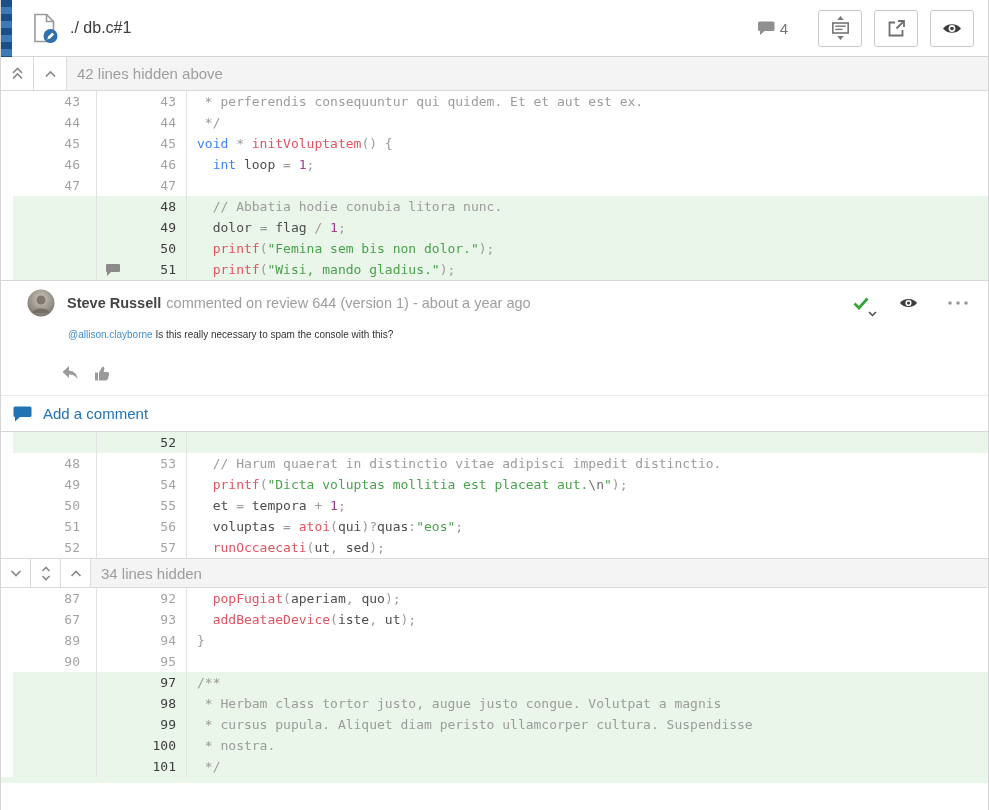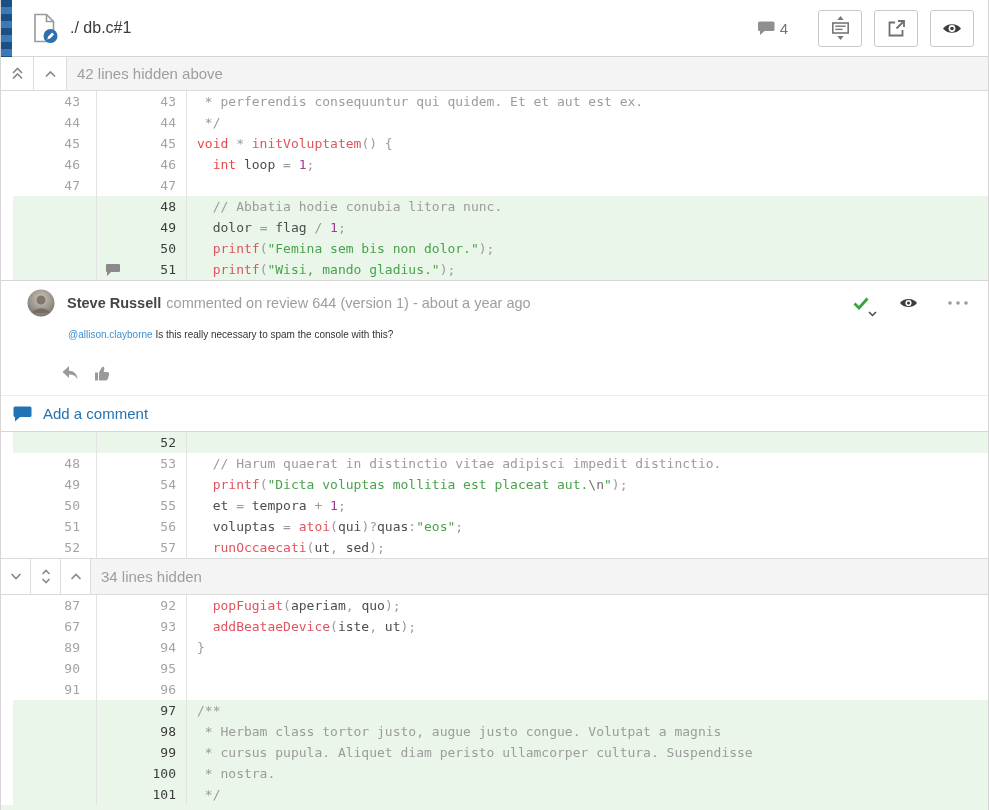--- a/index.html
+++ b/index.html
@@ -16,36 +16,36 @@
   .file-ic { margin-left:30px; flex:0 0 auto; }
   .hdr-title { margin-left:12px; font-size:16px; color:#3b3b3b; }
   .hdr-right { margin-left:auto; display:flex; align-items:center; margin-right:14px; }
   .cmt-count { display:flex; align-items:center; cursor:pointer; margin-right:18px; }
   .cmt-count span { font-size:15px; color:#757575; margin-left:5px; }
   .hbtn { width:44px; height:37px; border:1px solid #c9c9c9; border-radius:3px; background:#fff;
     display:flex; align-items:center; justify-content:center; margin-left:12px; cursor:pointer; }
   
   .bar { display:flex; align-items:stretch; background:#f4f4f4; border-bottom:1px solid #dadada; }
   .bar1 { height:34px; }
-  .bar2 { height:37px; border-top:1px solid #dadada; }
+  .bar2 { height:30px; border-top:1px solid #dadada; }
   .bar-btn { background:#fff; border-right:1px solid #dcdcdc; display:flex; align-items:center; justify-content:center; cursor:pointer; }
   .bar1 .bar-btn { width:33px; }
   .bar2 .bar-btn { width:30px; }
   .bar-label { align-self:center; margin-left:10px; font-size:15px; color:#9e9e9e; }
   
   .code-block { font-family:"DejaVu Sans Mono", monospace; font-size:13px;padding-left:12px; }
   .code-row { display:flex; height:21px; line-height:21px; background:#fff; }
   .code-row.added { background:#e9f6e9; }
   .gut { color:#a3a3a3; text-align:right; flex:0 0 auto; border-right:1px solid #e2e2e2; }
   .gut-l { width:84px; padding-right:16px; }
   .gut-r { width:90px; padding-right:10px; position:relative; }
   .code-row.added .gut { color:#3c3c3c; }
   .gut-marker { position:absolute; left:8px; top:4px; cursor:pointer; }
   .code-text { padding-left:10px; white-space:pre; color:#4d4d4d; }
-  .tok-cm{color:#9c9c9c}.tok-kw{color:#ef4444}.tok-fn{color:#e0545f}
+  .tok-cm{color:#9c9c9c}.tok-kw{color:#3b82f6}.tok-fn{color:#e0545f}
   .tok-str{color:#49a24c}.tok-num{color:#a13a90}.tok-op{color:#9b9b9b}
   .tok-pl{color:#4d4d4d}.tok-esc{color:#707070}
   .green-fill { background:#e9f6e9; height:6px; }
   
   .thread { border-top:1px solid #d5d5d5; border-bottom:1px solid #d5d5d5; background:#fff; padding-top:6px; }
   .t-head { display:flex; align-items:center; padding-left:26px; height:32px; }
   .t-author { font-weight:bold; font-size:14.5px; color:#454545; margin-left:12px; cursor:pointer; }
   .t-meta { font-size:14.5px; color:#9e9e9e; margin-left:5px; }
   .t-icons { margin-left:auto; display:flex; align-items:center; margin-right:20px; }
   .t-ic { margin-left:30px; cursor:pointer; position:relative; }
@@ -309,25 +309,20 @@
       <div class="code-row">
         <div class="gut gut-l">89</div>
         <div class="gut gut-r">94</div>
         <div class="code-text"><span class="tok-op">}</span></div>
       </div>
       <div class="code-row">
         <div class="gut gut-l">90</div>
         <div class="gut gut-r">95</div>
         <div class="code-text"></div>
       </div>
-      <div class="code-row">
-        <div class="gut gut-l">91</div>
-        <div class="gut gut-r">96</div>
-        <div class="code-text"></div>
-      </div>
       <div class="code-row added">
         <div class="gut gut-l"></div>
         <div class="gut gut-r">97</div>
         <div class="code-text"><span class="tok-cm">/**</span></div>
       </div>
       <div class="code-row added">
         <div class="gut gut-l"></div>
         <div class="gut gut-r">98</div>
         <div class="code-text"><span class="tok-cm"> * Herbam class tortor justo, augue justo congue. Volutpat a magnis</span></div>
       </div>

